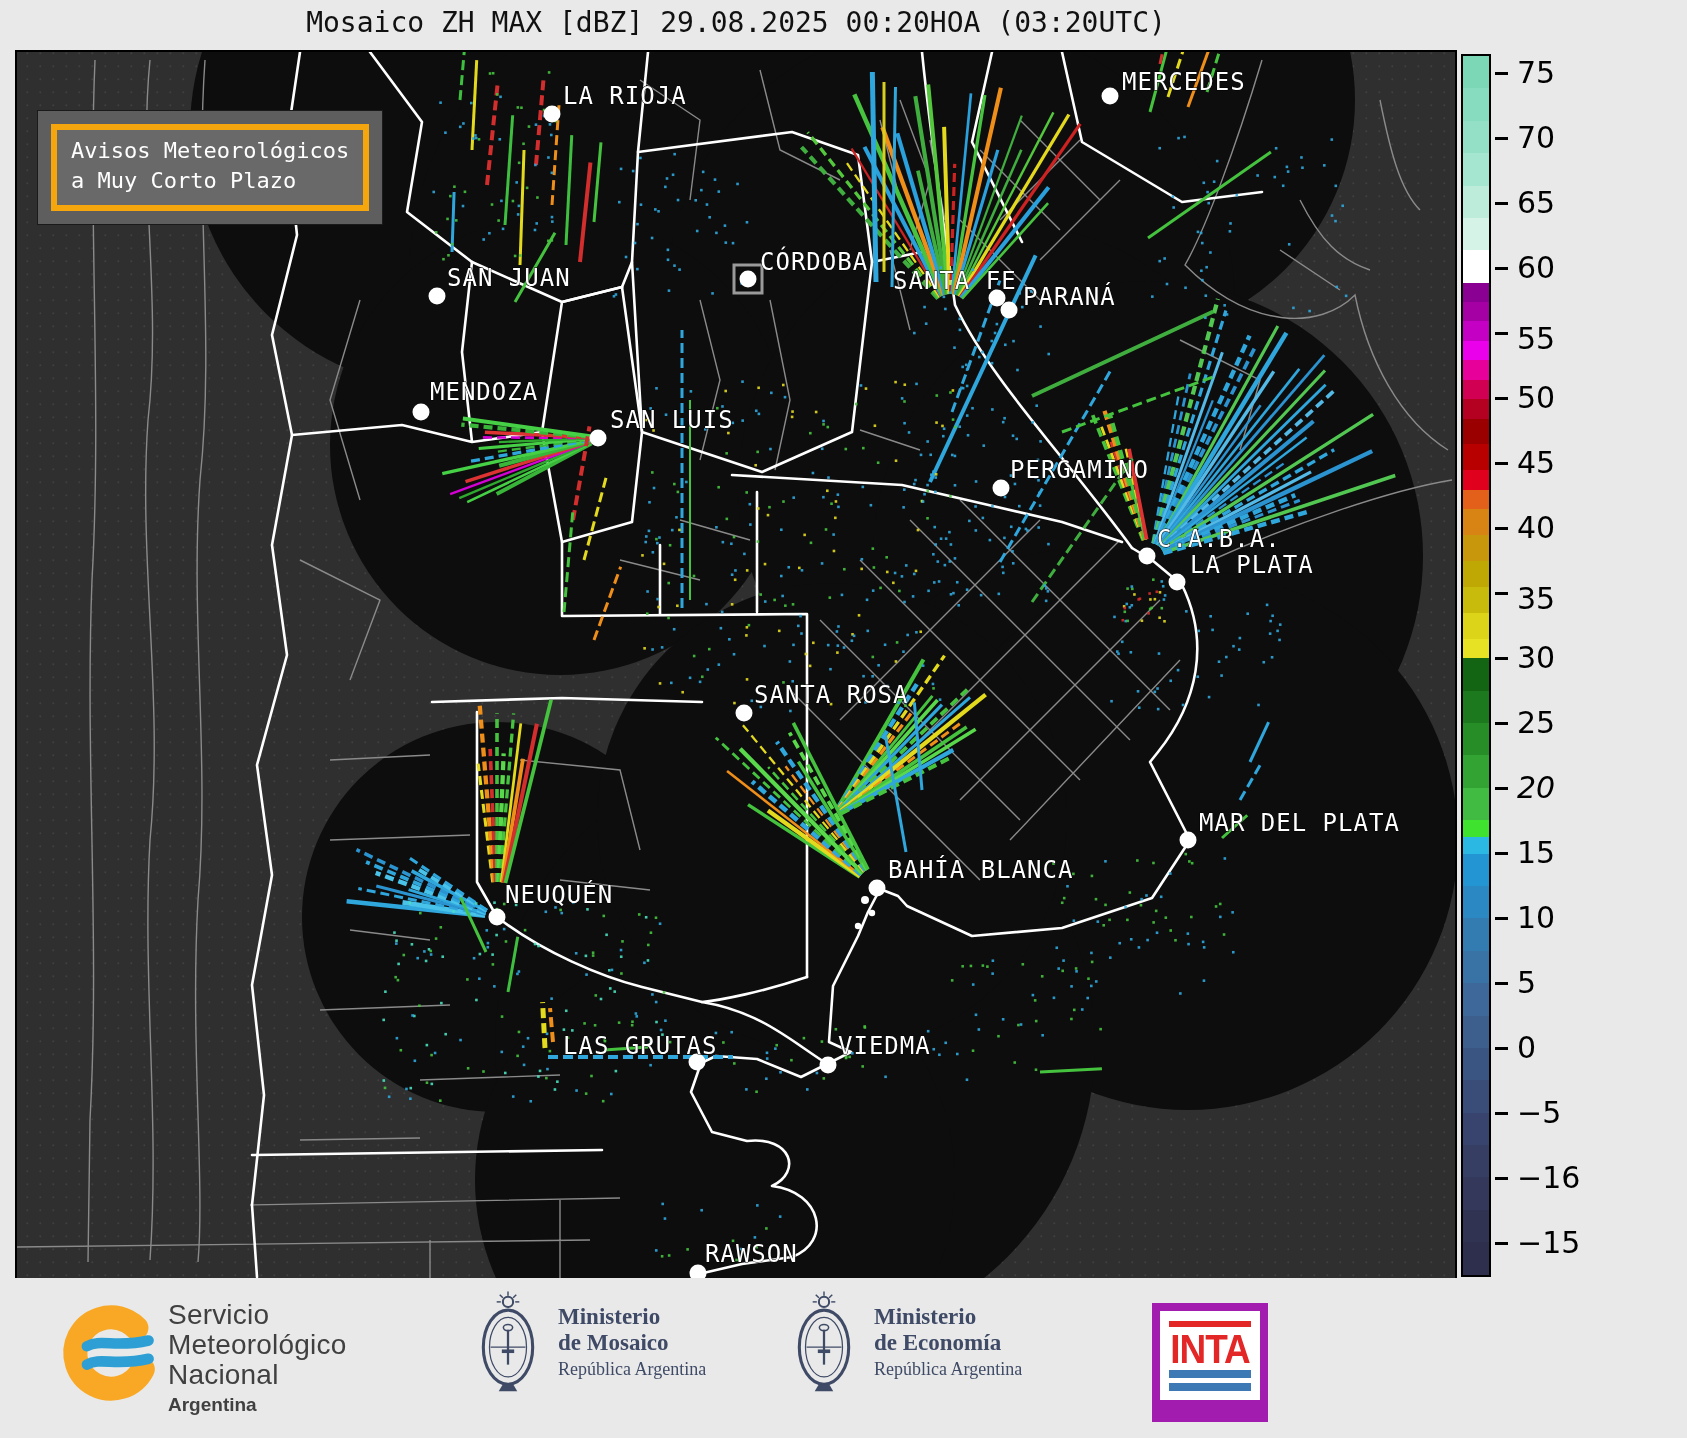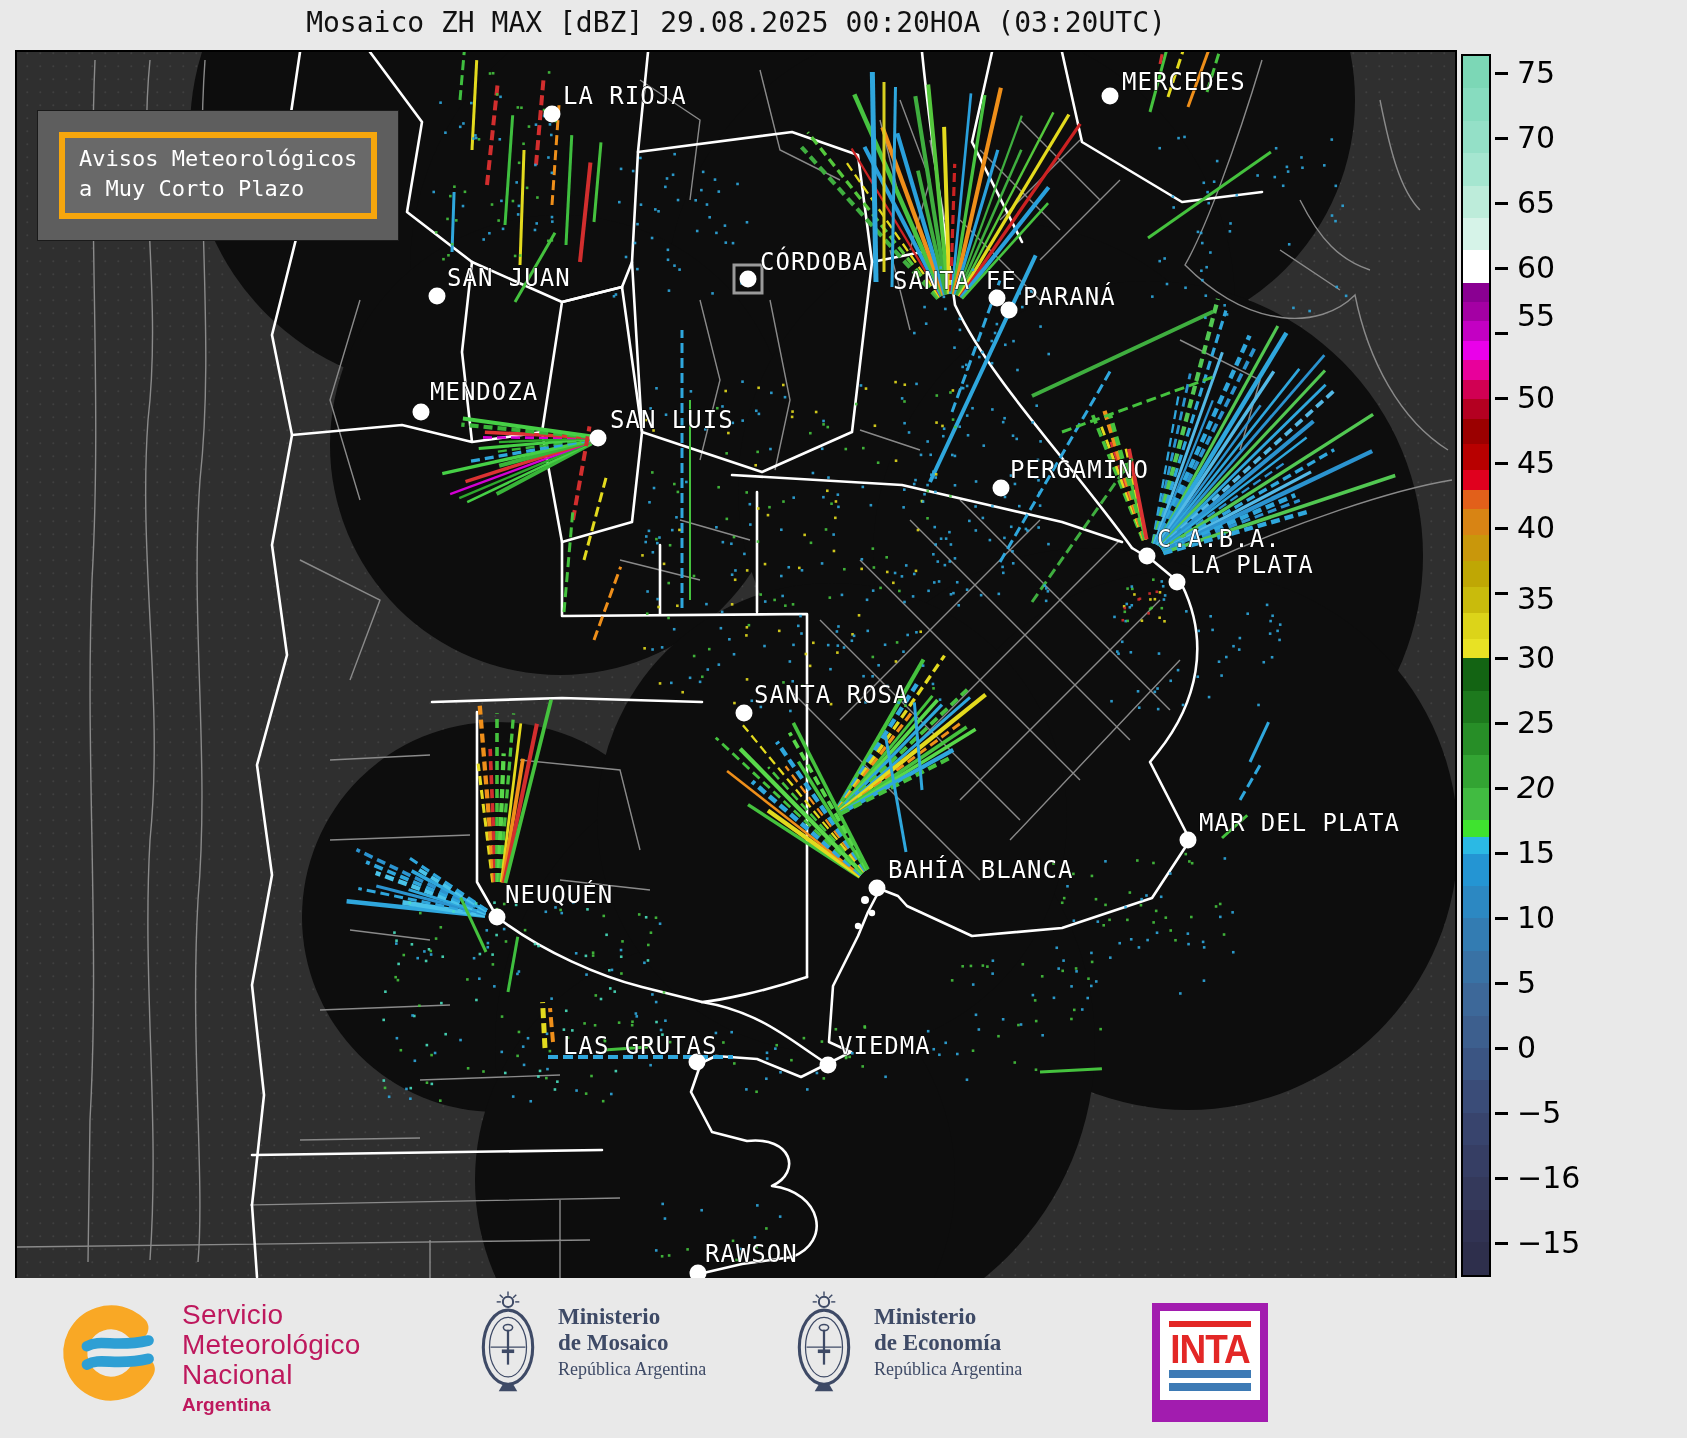--- a/index.html
+++ b/index.html
@@ -17,21 +17,21 @@
     position:absolute;left:17px;top:52px;width:1438px;height:1226px;
     background:#2f2f2f;outline:2px solid #000;
   }
   #map svg{display:block;}
   .city-label{
     font-family:"DejaVu Sans Mono",monospace;font-size:24px;fill:#fff;
     stroke:#000;stroke-width:0.9px;paint-order:stroke;letter-spacing:1px;
   }
   #warning-box{
     position:absolute;left:21px;top:59px;background:#5e5e5e;
-    padding:21px;z-index:5;box-shadow:0 0 0 1px #1a1a1a;
+    padding:13px;z-index:5;box-shadow:0 0 0 1px #1a1a1a;
   }
   #warning-inner{
     border:6px solid #f6a60d;background:#696969;
     padding:6px 14px 10px 14px;
   }
   #warning-inner div{
     color:#fff;font-family:"DejaVu Sans Mono",monospace;
     font-size:22px;line-height:1.35;white-space:nowrap;
   }
   
@@ -43,21 +43,21 @@
   }
   #colorbar .seg{width:100%;}
   .cb-tick{position:absolute;left:34px;width:13px;height:3px;background:#000;}
   .cb-label{
     position:absolute;left:56px;font-size:30px;color:#000;
     font-family:"DejaVu Sans",sans-serif;line-height:1;
   }
   
   #footer{position:absolute;left:0;top:1278px;width:1687px;height:160px;background:#e9e9e9;}
   .smn-logo{position:absolute;left:58px;top:22px;display:flex;}
-  .smn-text{margin-left:18px;color:#be185d;font-family:"Liberation Sans",sans-serif;}
+  .smn-text{margin-left:4px;color:#404040;font-family:"Liberation Sans",sans-serif;}
   .smn-text .l{font-size:28px;line-height:1.08;font-weight:500;letter-spacing:0.2px;}
   .smn-text .country{font-size:19px;font-weight:700;margin-top:3px;}
   .ministry{position:absolute;top:12px;display:flex;align-items:center;}
   .ministry .mtext{margin-left:14px;color:#3e4a66;font-family:"Liberation Serif",serif;}
   .ministry .mtext .t{font-size:23px;font-weight:700;line-height:1.12;}
   .ministry .mtext .s{font-size:18px;margin-top:4px;}
   #ministry-defensa{left:472px;}
   #ministry-economia{left:788px;}
   .inta-box{
     position:absolute;left:1152px;top:25px;background:#a21caf;
@@ -1282,21 +1282,21 @@
   <div id="colorbar-ticks">
       <div class="cb-tick" style="top: 17.9952px;"></div>
       <div class="cb-label" style="top: 4.49522px;">75</div>
       <div class="cb-tick" style="top: 82.9793px;"></div>
       <div class="cb-label" style="top: 69.4793px;">70</div>
       <div class="cb-tick" style="top: 147.963px;"></div>
       <div class="cb-label" style="top: 134.463px;">65</div>
       <div class="cb-tick" style="top: 212.947px;"></div>
       <div class="cb-label" style="top: 199.447px;">60</div>
       <div class="cb-tick" style="top: 277.931px;"></div>
-      <div class="cb-label" style="top: 247px;">55</div>
+      <div class="cb-label" style="top: 270px;">55</div>
       <div class="cb-tick" style="top: 342.916px;"></div>
       <div class="cb-label" style="top: 329.416px;">50</div>
       <div class="cb-tick" style="top: 407.9px;"></div>
       <div class="cb-label" style="top: 394.4px;">45</div>
       <div class="cb-tick" style="top: 472.884px;"></div>
       <div class="cb-label" style="top: 459.384px;">40</div>
       <div class="cb-tick" style="top: 537.868px;"></div>
       <div class="cb-label" style="top: 524.368px; margin-top: 6px;">35</div>
       <div class="cb-tick" style="top: 602.852px;"></div>
       <div class="cb-label" style="top: 589.352px;">30</div>

